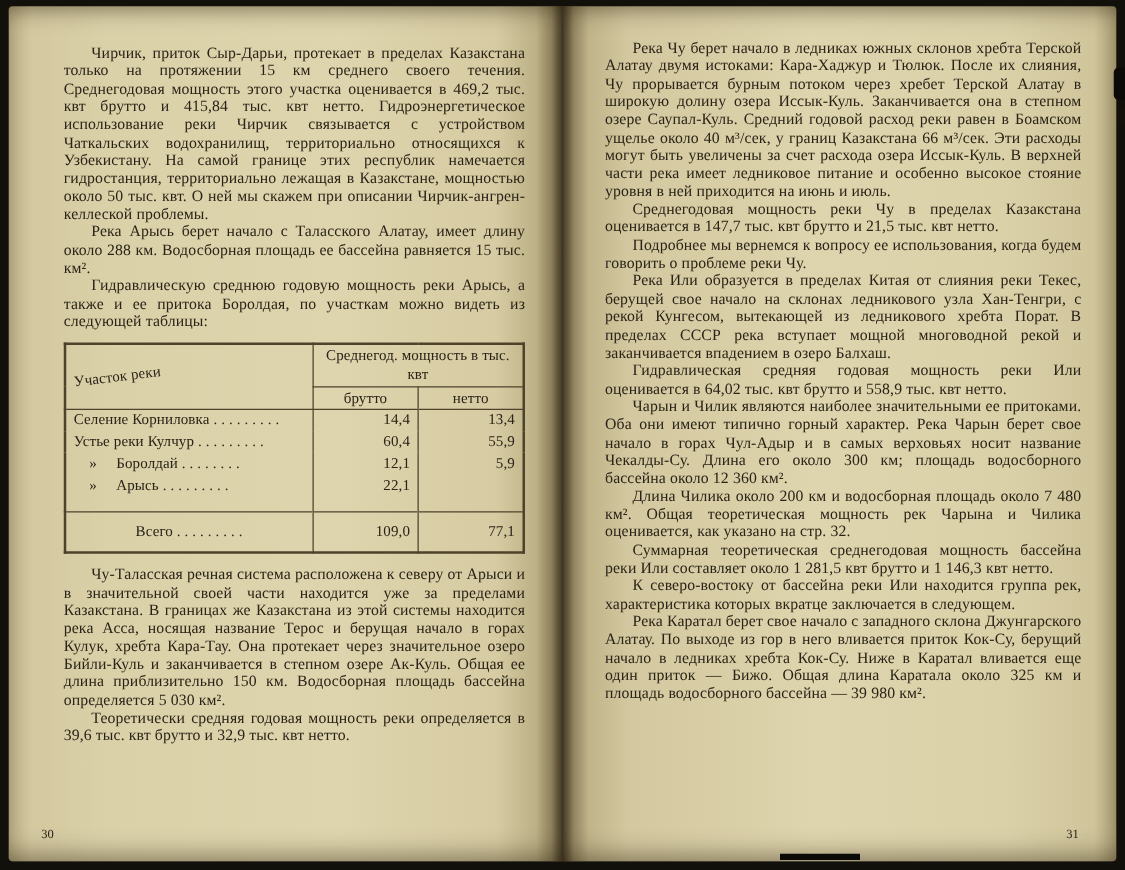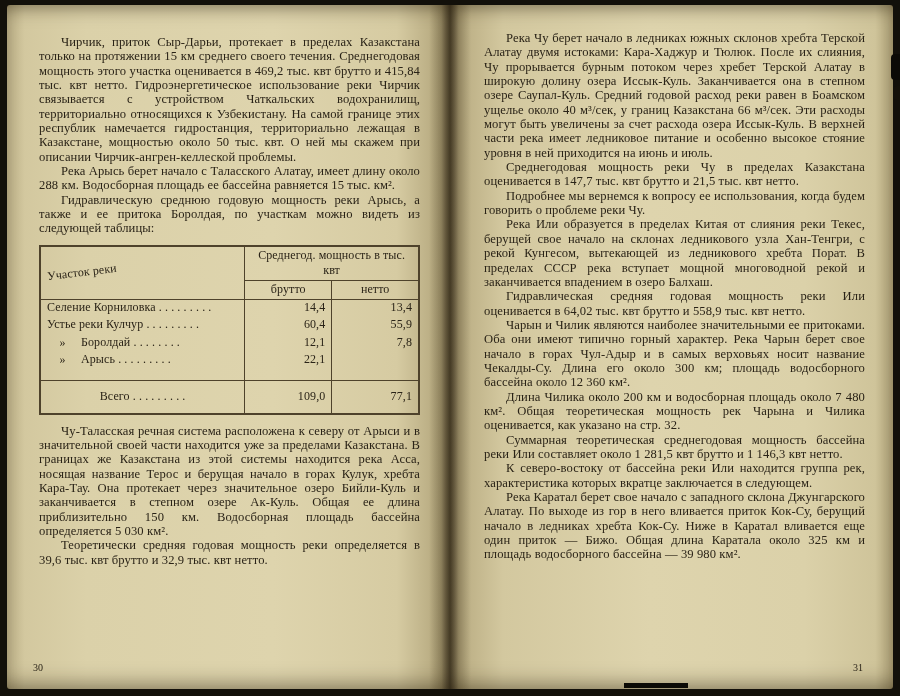--- a/index.html
+++ b/index.html
@@ -26,21 +26,21 @@
   .gutter{
     position:absolute;left:50%;top:0;height:100%;width:42px;transform:translateX(-50%);
     background:linear-gradient(90deg,rgba(50,38,16,0) 0%,rgba(58,46,22,.32) 30%,rgba(28,21,8,.55) 50%,rgba(58,46,22,.32) 70%,rgba(50,38,16,0) 100%);
     pointer-events:none;z-index:3;
   }
   .text-block{
     position:absolute;top:28px;
     font-size:12.6px;line-height:1.14;text-align:justify;letter-spacing:.1px;
     color:#2a2317;
   }
-  .page-left .text-block{left:32px;right:30px;top:30px;}
+  .page-left .text-block{left:44px;right:30px;top:30px;}
   .page-right .text-block{left:34px;right:28px;top:26px;}
   .para{margin:0;text-indent:22px;}
 
   
   .river-table{
     width:100%;border-collapse:collapse;margin:9px 0 9px 0;
     font-size:12px;line-height:1.3;border:2px solid #4e422b;
   }
   .river-table th,.river-table td{padding:1px 6px;font-weight:normal;}
   .th-river{border-right:1px solid #4e422b;border-bottom:1px solid #4e422b;text-align:left;vertical-align:middle;width:54%;padding:8px 12px;}
@@ -94,21 +94,21 @@
             <td class="td-num td-netto">13,4</td>
           </tr>
           <tr>
             <td class="td-label">Устье реки Кулчур . . . . . . . . .</td>
             <td class="td-num">60,4</td>
             <td class="td-num td-netto">55,9</td>
           </tr>
           <tr>
             <td class="td-label">&nbsp;&nbsp;&nbsp;&nbsp;»&nbsp;&nbsp;&nbsp;&nbsp;&nbsp;Боролдай . . . . . . . .</td>
             <td class="td-num">12,1</td>
-            <td class="td-num td-netto">7,8</td>
+            <td class="td-num td-netto">5,9</td>
           </tr>
           <tr class="last-data">
             <td class="td-label">&nbsp;&nbsp;&nbsp;&nbsp;»&nbsp;&nbsp;&nbsp;&nbsp;&nbsp;Арысь . . . . . . . . .</td>
             <td class="td-num">22,1</td>
             <td class="td-num td-netto"></td>
           </tr>
           <tr class="total-row">
             <td class="td-label td-total">Всего . . . . . . . . .</td>
             <td class="td-num">109,0</td>
             <td class="td-num td-netto">77,1</td>

